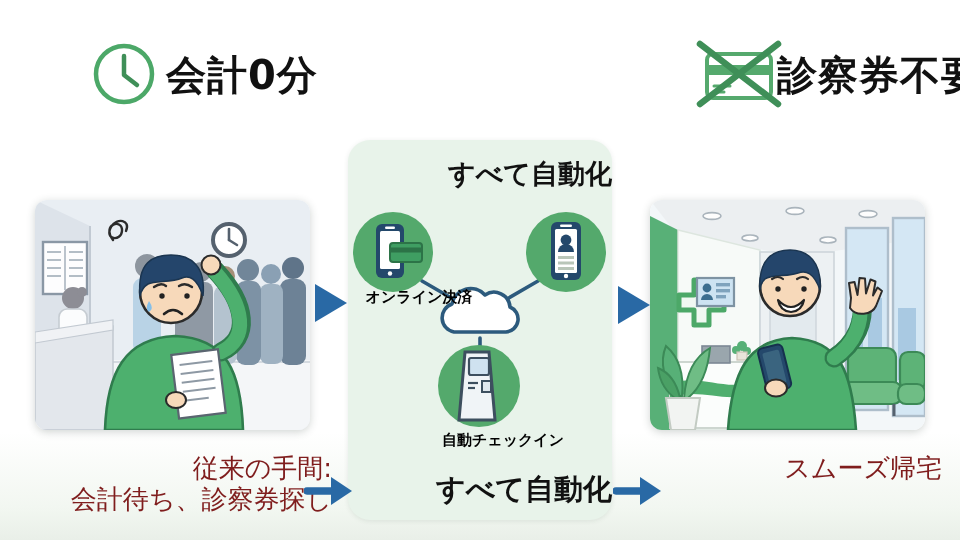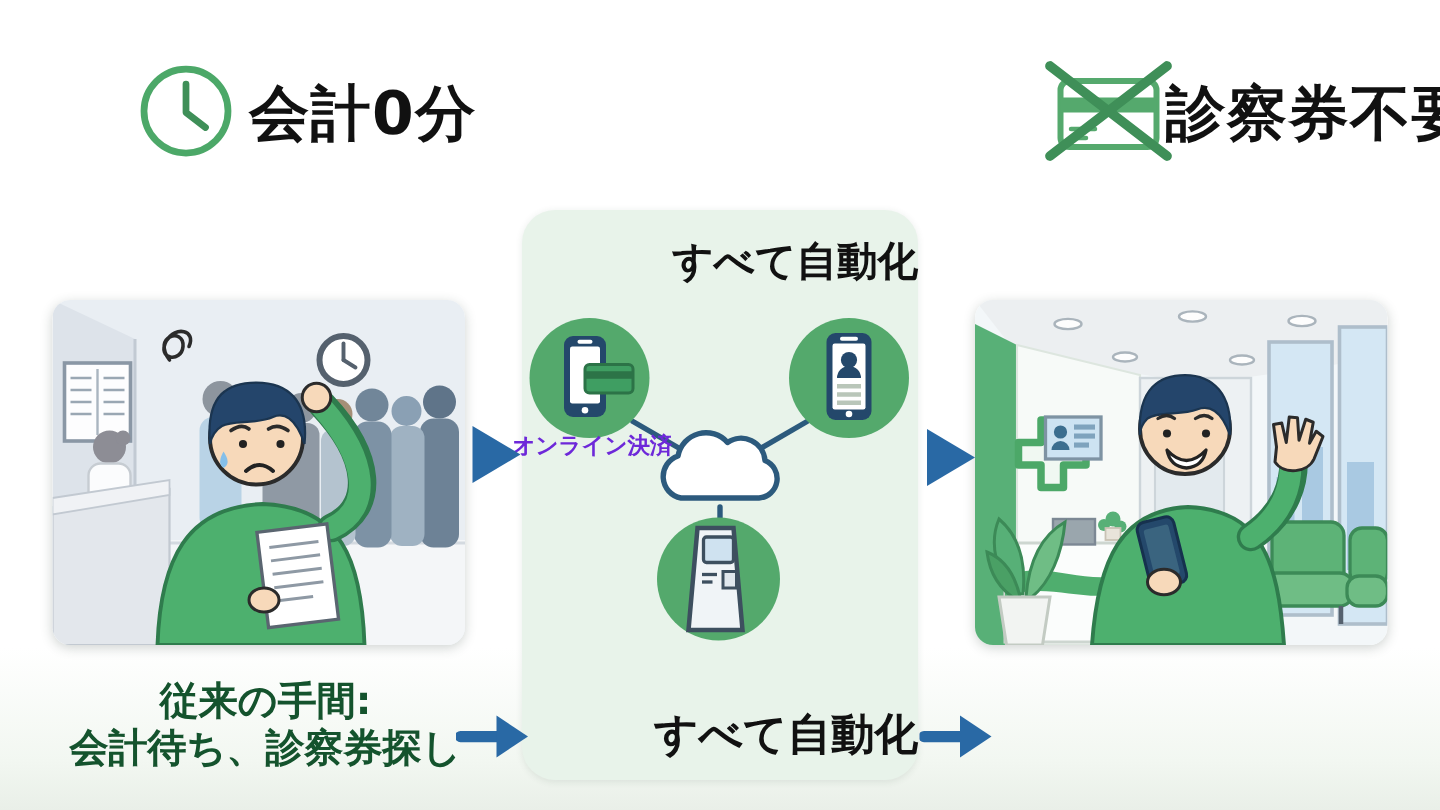--- a/index.html
+++ b/index.html
@@ -24,26 +24,26 @@
   .center-panel{
     position:absolute;left:348px;top:140px;width:264px;height:380px;
     background:#e8f3ea;border-radius:22px;box-shadow:0 1px 5px rgba(40,70,50,.10);
   }
   .cp-title{
     position:absolute;width:100%;text-align:right;font-weight:900;color:#111;white-space:nowrap;
   }
   .cp-title-top{top:16px;font-size:27px;}
   .cp-title-bottom{top:330px;font-size:29px;}
   .node-label{
-    position:absolute;text-align:center;font-size:15px;font-weight:800;color:#6d28d9;white-space:nowrap;
+    position:absolute;text-align:center;font-size:15px;font-weight:800;color:#000000;white-space:nowrap;margin-left:24px;
   }
   
   .caption{
-    position:absolute;top:453px;width:310px;text-align:center;
-    font-size:26px;font-weight:700;line-height:31px;color:#14532d;white-space:nowrap;
+    position:absolute;top:453px;width:310px;text-align:right;
+    font-size:26px;font-weight:400;line-height:31px;color:#7f1d1d;white-space:nowrap;
   }
 </style>
 </head>
 <body>
 
 <div class="abs" style="left:0;top:0;width:320px;height:120px;text-align:center;">
   <svg class="abs" style="left:92px;top:42px;" width="64" height="64" viewBox="0 0 64 64">
     <circle cx="32" cy="32" r="28" fill="#ffffff" stroke="#4ca868" stroke-width="4.5"></circle>
     <path d="M32 14 L32 33 L45 43" fill="none" stroke="#3f8f58" stroke-width="4.5" stroke-linecap="round" stroke-linejoin="round"></path>
   </svg>
@@ -305,20 +305,21 @@
       <circle cx="131" cy="246" r="41" fill="#54a96c"></circle>
       <path d="M117 212 h24 l6 68 h-36 Z" fill="#f0f4f7" stroke="#3d4f5f" stroke-width="3"></path>
       <rect x="121" y="218" width="20" height="17" rx="2" fill="#cfe2f0" stroke="#3d4f5f" stroke-width="2.2"></rect>
       <line x1="120" y1="243" x2="130" y2="243" stroke="#3d4f5f" stroke-width="2.2"></line>
       <line x1="120" y1="248" x2="127" y2="248" stroke="#3d4f5f" stroke-width="2.2"></line>
       <rect x="134" y="241" width="9" height="11" fill="#dfe7ed" stroke="#3d4f5f" stroke-width="2"></rect>
     </g>
   </svg>
 
   <div class="node-label" style="left:-8px;top:148px;width:110px;">オンライン決済</div>
+  <div class="node-label" style="left:64px;top:291px;width:134px;">自動チェックイン</div>
 
   <div class="cp-title cp-title-bottom">すべて自動化</div>
 </div>
 
 <svg class="abs" style="left:314px;top:283px;" width="34" height="40" viewBox="0 0 34 40">
   <polygon points="1,1 33,20 1,39" fill="#2969a5"></polygon>
 </svg>
 <svg class="abs" style="left:617px;top:285px;" width="34" height="40" viewBox="0 0 34 40">
   <polygon points="1,1 33,20 1,39" fill="#2969a5"></polygon>
 </svg>
@@ -332,13 +333,14 @@
   <line x1="3" y1="17" x2="30" y2="17" stroke="#2969a5" stroke-width="7.5" stroke-linecap="round"></line>
   <polygon points="27,3 48,17 27,31" fill="#2969a5"></polygon>
 </svg>
 
 <svg class="abs" style="left:613px;top:474px;" width="50" height="34" viewBox="0 0 50 34">
   <line x1="3" y1="17" x2="30" y2="17" stroke="#2969a5" stroke-width="7.5" stroke-linecap="round"></line>
   <polygon points="27,3 48,17 27,31" fill="#2969a5"></polygon>
 </svg>
 
 <div class="caption" style="left:632px;">
+  <div>スムーズ帰宅</div>
 </div>
 
 </body></html>

